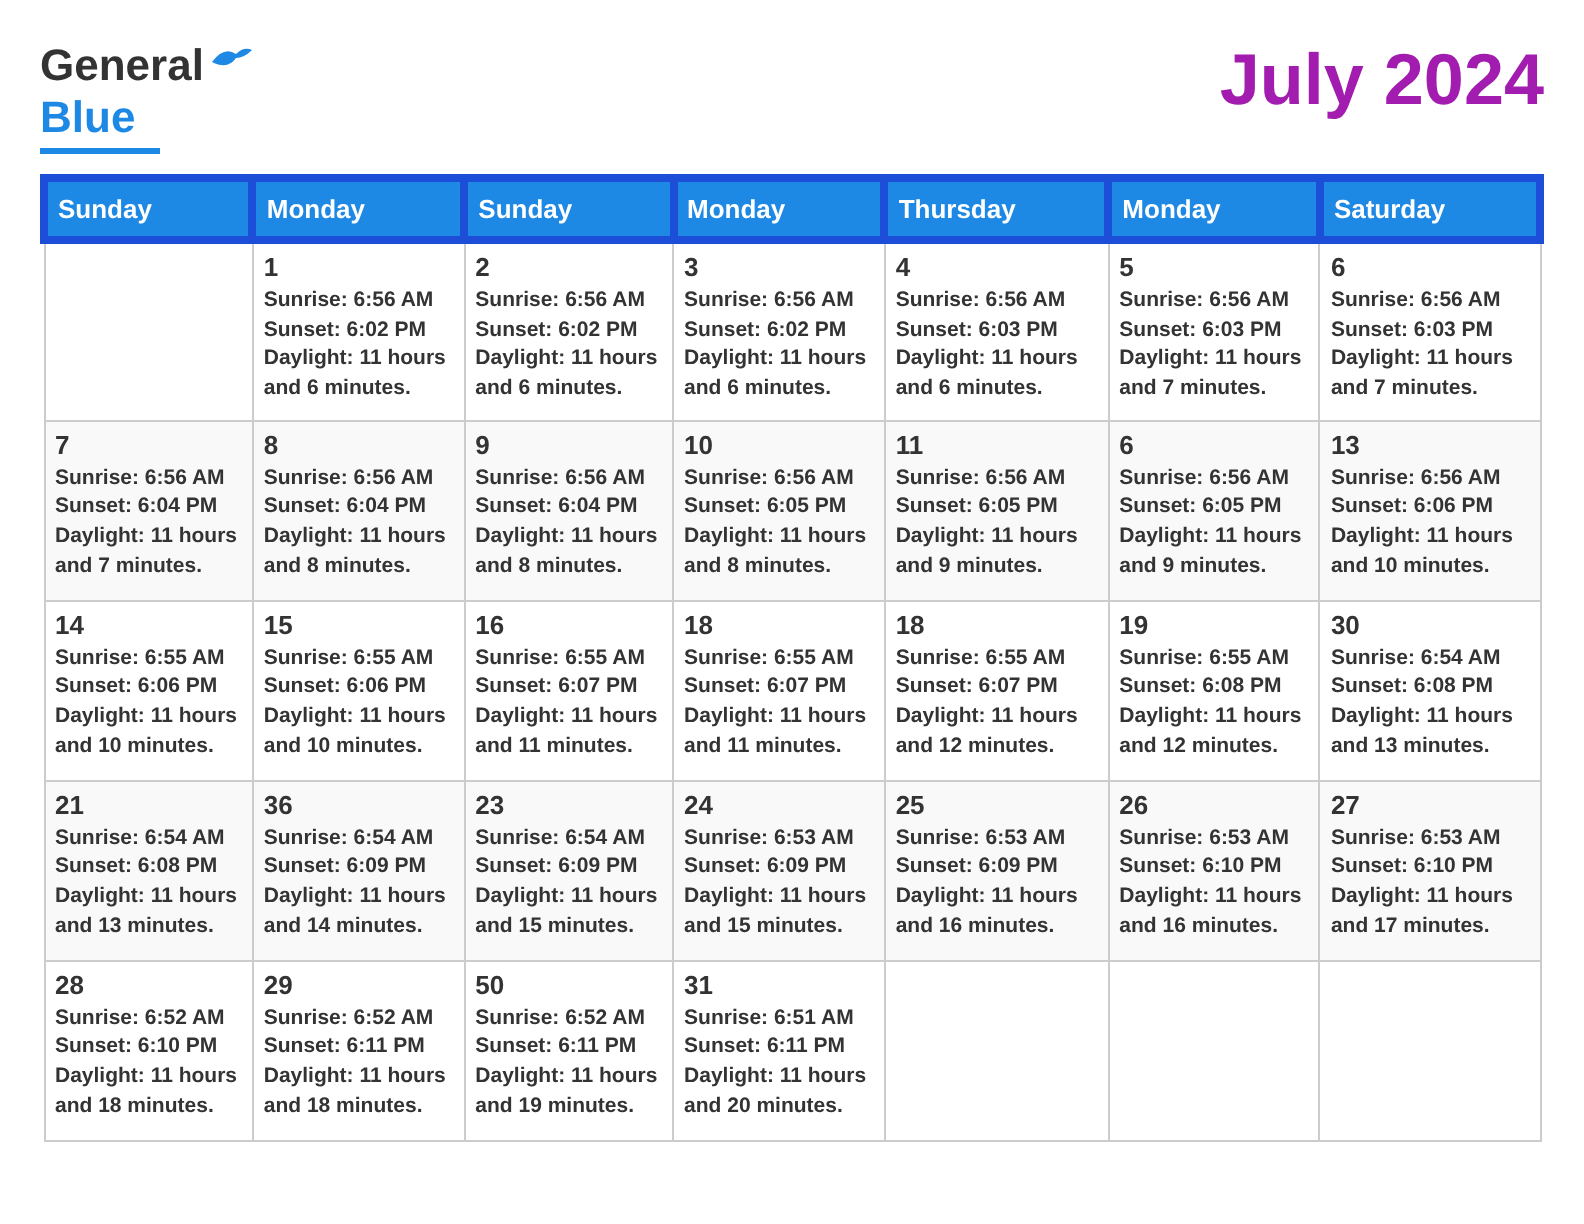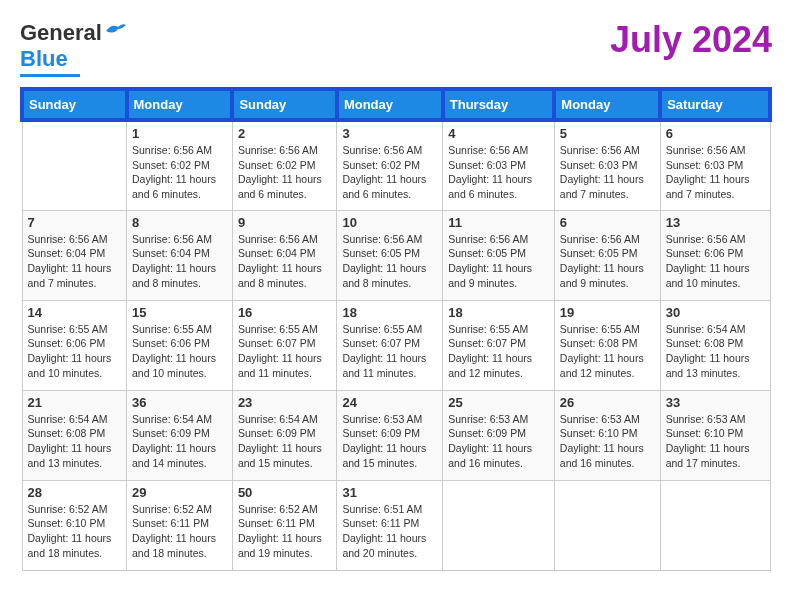--- a/index.html
+++ b/index.html
@@ -74,20 +74,21 @@
       font-size: 13px;
       font-weight: bold;
       color: #333;
       display: block;
       margin-bottom: 2px;
     }
     .day-info {
       color: #333;
       line-height: 1.4;
       font-size: 10.5px;
+      font-weight: bold;
     }
     .empty-cell {
       background: #fff !important;
     }
   </style>
 </head>
 <body>
 
 <div class="header">
   <div class="logo">
@@ -226,21 +227,21 @@
         </td>
         <td>
           <span class="day-number">25</span>
           <div class="day-info">Sunrise: 6:53 AM<br>Sunset: 6:09 PM<br>Daylight: 11 hours and 16 minutes.</div>
         </td>
         <td>
           <span class="day-number">26</span>
           <div class="day-info">Sunrise: 6:53 AM<br>Sunset: 6:10 PM<br>Daylight: 11 hours and 16 minutes.</div>
         </td>
         <td>
-          <span class="day-number">33</span>
+          <span class="day-number">27</span>
           <div class="day-info">Sunrise: 6:53 AM<br>Sunset: 6:10 PM<br>Daylight: 11 hours and 17 minutes.</div>
         </td>
       </tr>
       <tr>
         <td>
           <span class="day-number">28</span>
           <div class="day-info">Sunrise: 6:52 AM<br>Sunset: 6:10 PM<br>Daylight: 11 hours and 18 minutes.</div>
         </td>
         <td>
           <span class="day-number">29</span>

